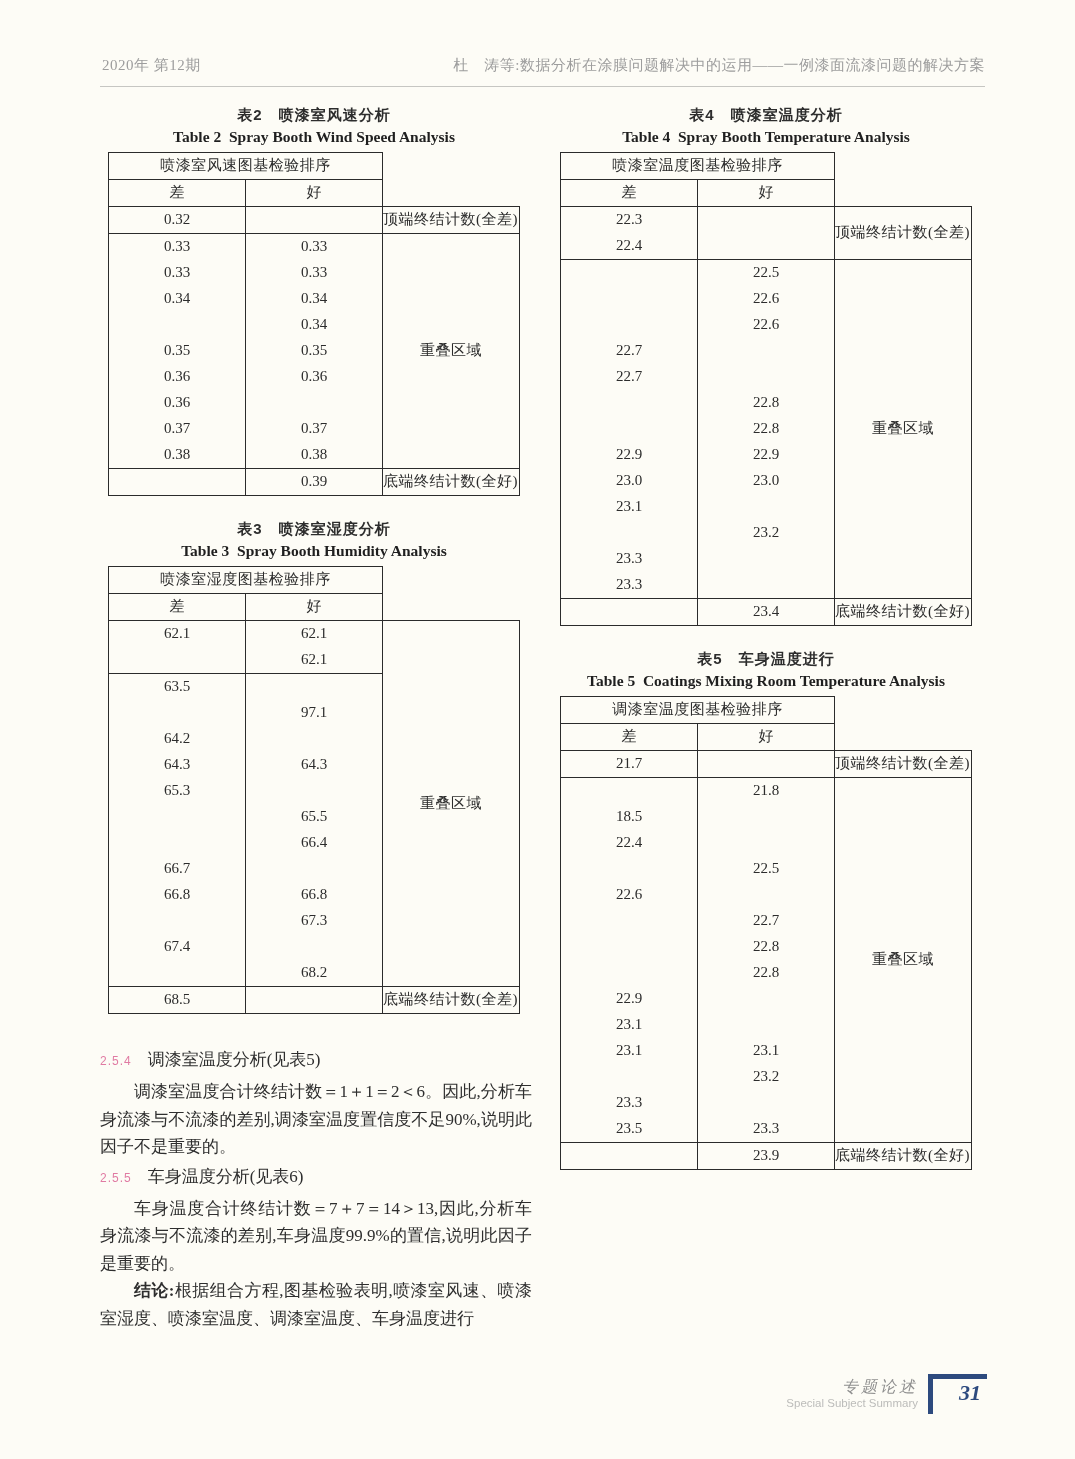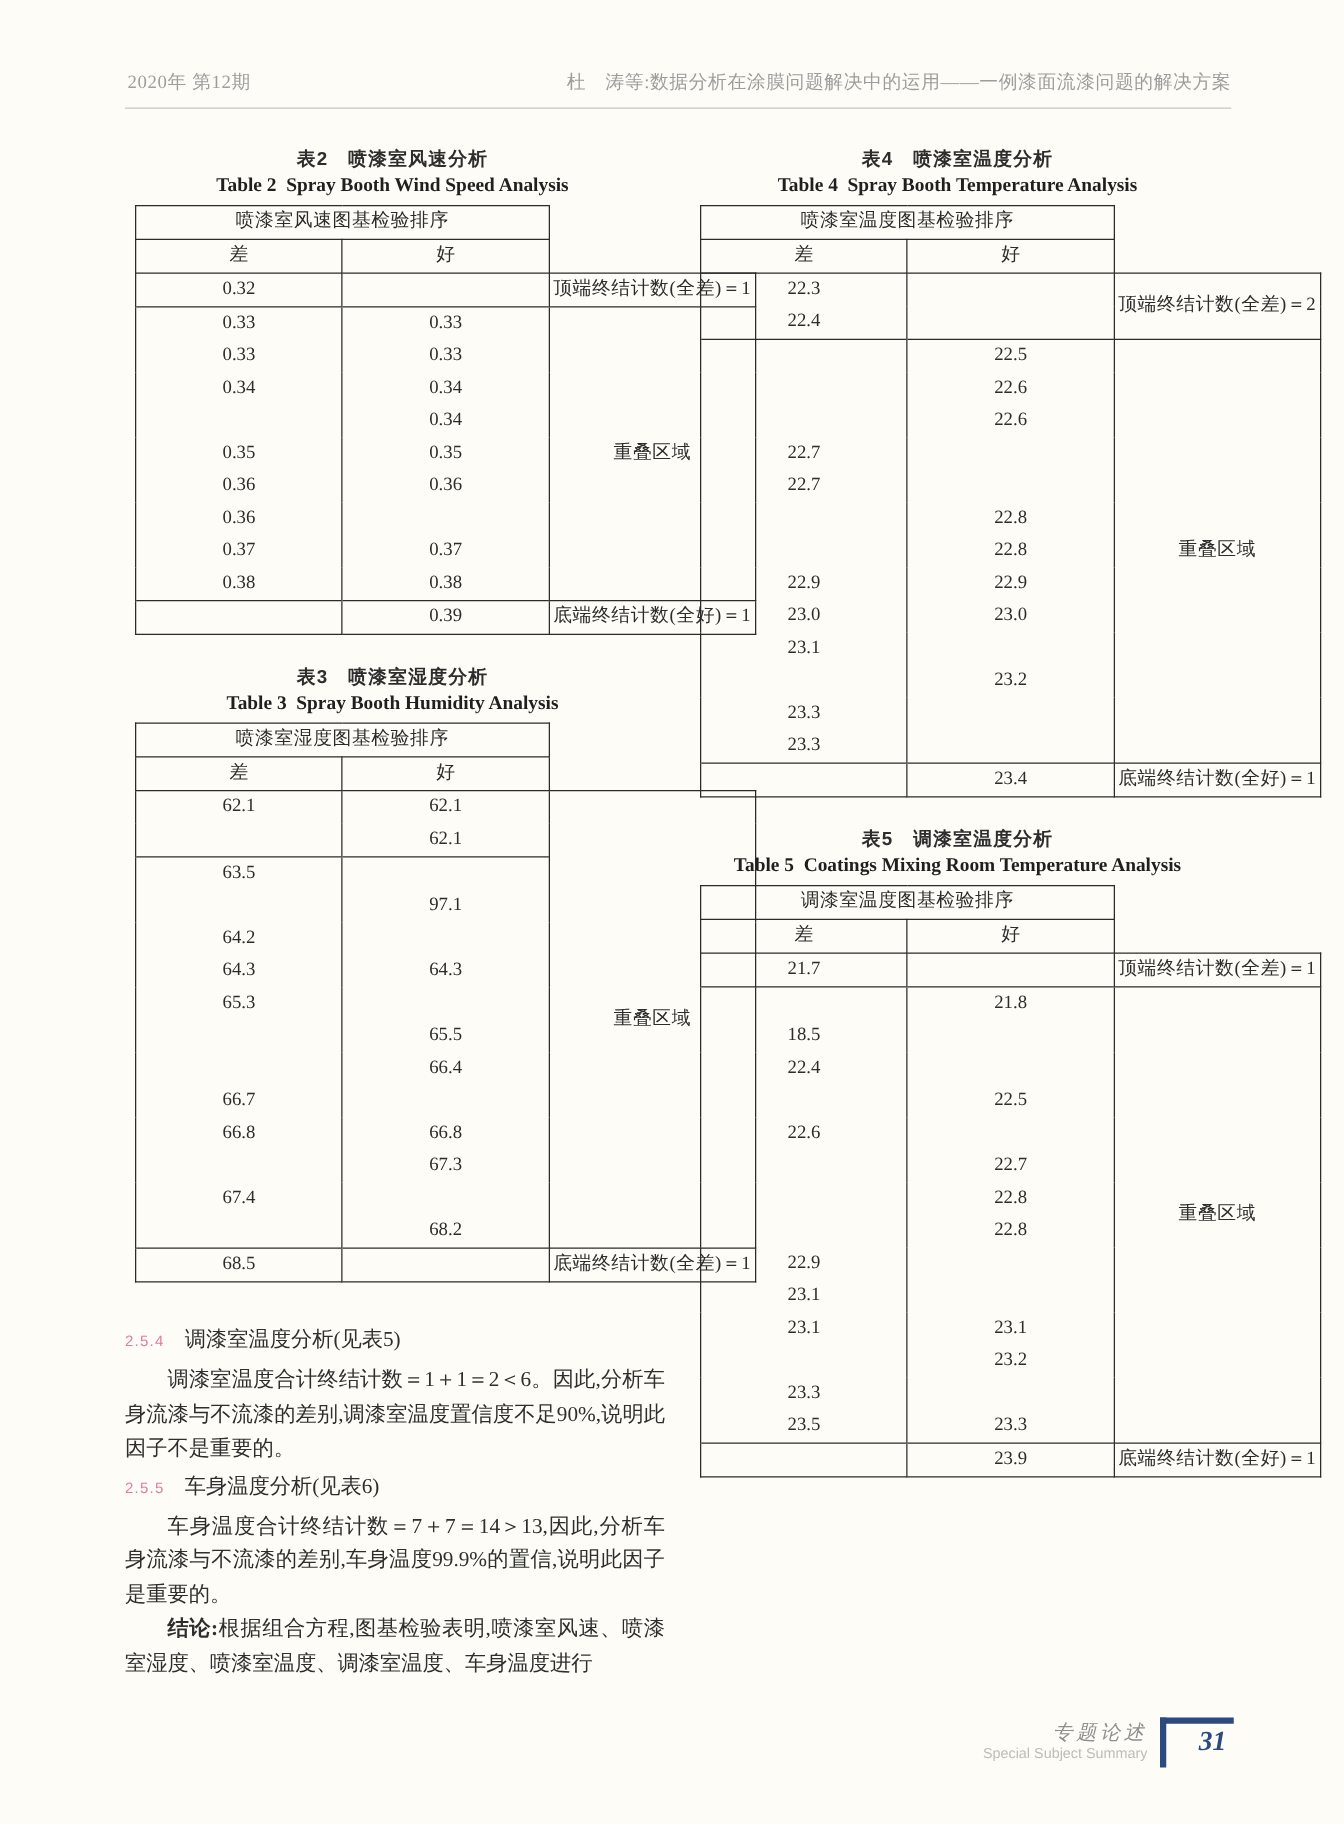--- a/index.html
+++ b/index.html
@@ -18,27 +18,27 @@
 
   
   .cols { position:absolute; top:106px; left:100px; right:88px; display:flex; gap:20px; }
   .col-left  { width:432px; }
   .col-right { width:435px; }
 
   
   .tbl-wrap { margin:0 0 24px 8px; width:412px; }
   .cap-zh {
     text-align:center; font-family:"Liberation Sans", sans-serif;
-    font-size:15px; font-weight:600; color:#2d2d2d; margin:12px 0 3px 0; letter-spacing:1px;
+    font-size:15px; font-weight:600; color:#2d2d2d; margin:0 0 3px 0; letter-spacing:1px;
   }
   .cap-en {
     text-align:center; font-family:"Liberation Serif", serif;
     font-size:15.5px; font-weight:700; color:#1f1f1f; margin:0 0 6px 0;
   }
-  table.tukey { border-collapse:collapse; table-layout:fixed; width:497px;padding-left:16px; }
+  table.tukey { border-collapse:collapse; table-layout:fixed; width:412px;padding-left:16px; }
   table.tukey td {
     padding:0; height:26px; text-align:center; vertical-align:middle;
     font-size:15px; color:#2c2c2c; line-height:1.15;
     overflow:hidden; white-space:nowrap;
   }
   td.corner { border:1.5px solid #2b2b2b; height:33px; letter-spacing:0.5px; }
   td.ghost  { border:none; }
   td.sub    { border:1.5px solid #2b2b2b; height:30px; }
   td.c1 { width:96px;  border-left:1.5px solid #2b2b2b; border-right:1.5px solid #2b2b2b;border-radius:10px; }
   td.c2 { width:100px; border-right:1.5px solid #2b2b2b; }
@@ -324,21 +324,21 @@
               </tr>
               <tr class="sec-start">
                 <td class="c1"></td>
                 <td class="c2">23.4</td>
                 <td class="note" rowspan="1">底端终结计数(全好)＝1</td>
               </tr>
             </tbody>
           </table>
         </div>
       <div class="tbl-wrap">
-          <div class="cap-zh">表5　调漆室温度分析</div>
+          <div class="cap-zh">表5　车身温度进行</div>
           <div class="cap-en">Table 5&nbsp;&nbsp;Coatings Mixing Room Temperature Analysis</div>
           <table class="tukey">
             <tbody>
               <tr>
                 <td colspan="2" class="corner">调漆室温度图基检验排序</td>
                 <td rowspan="2" class="ghost"></td>
               </tr>
               <tr>
                 <td class="sub">差</td>
                 <td class="sub">好</td>

